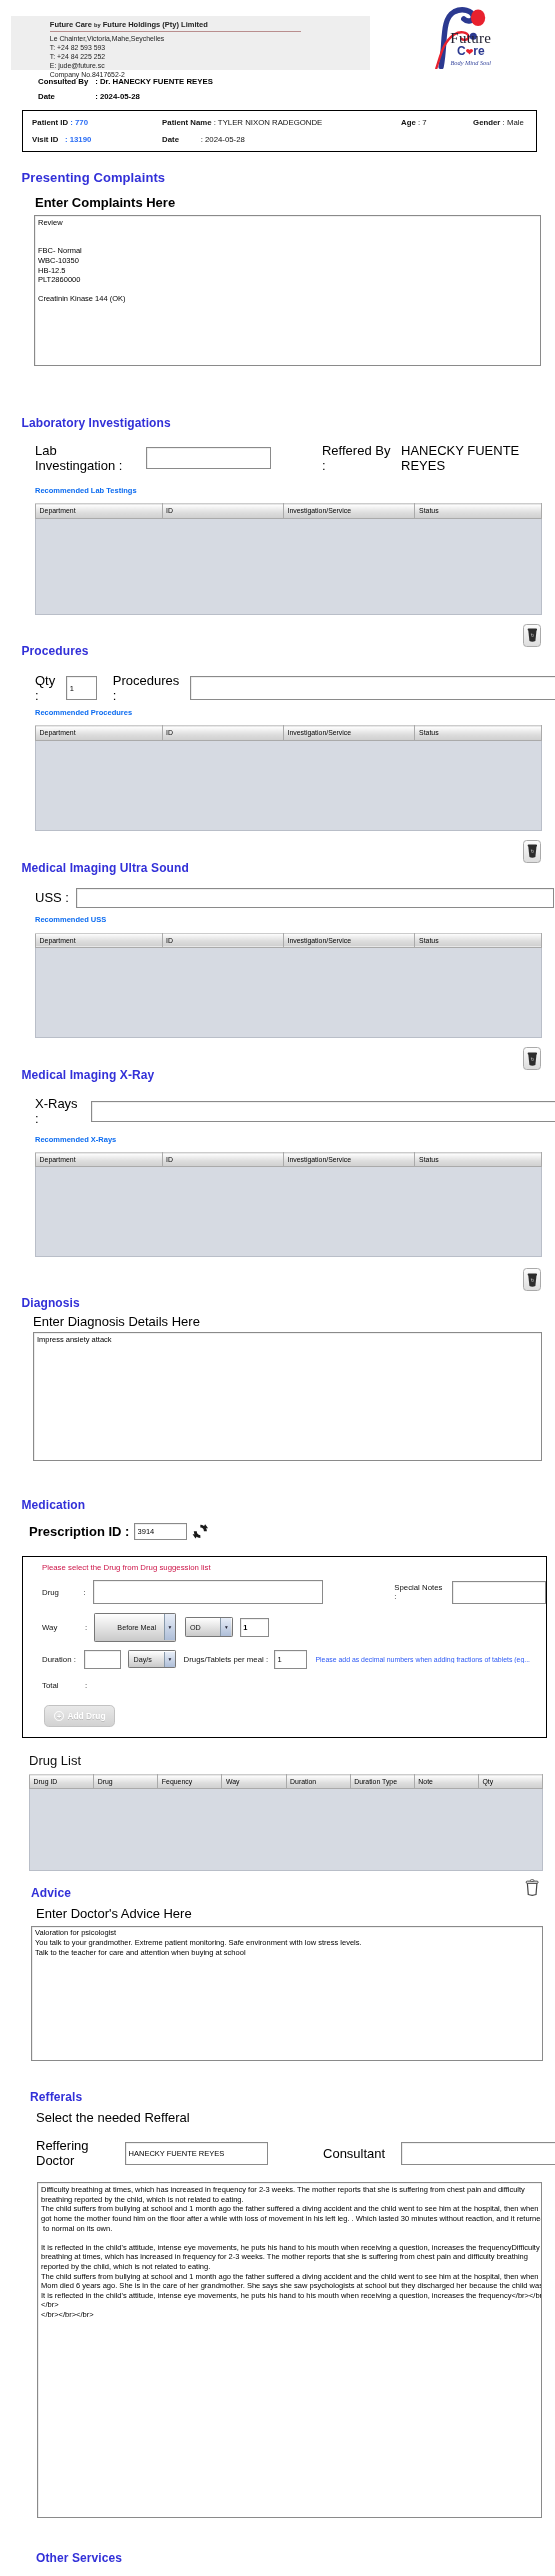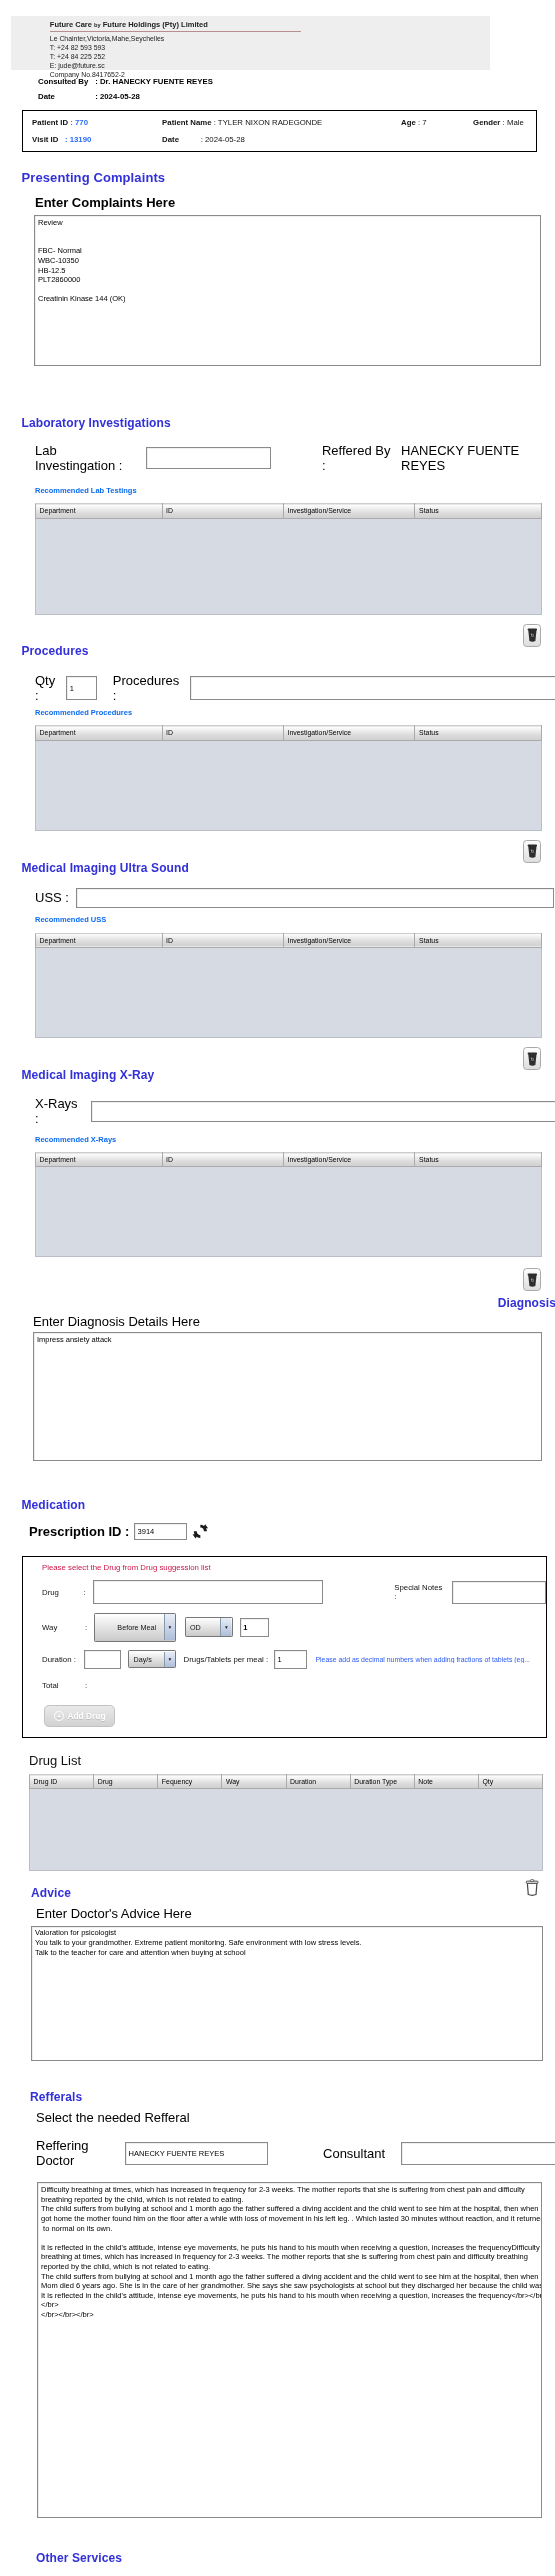--- a/index.html
+++ b/index.html
@@ -79,20 +79,33 @@
 
 <div class="header">
   <div class="clinic-block">
     <div class="clinic-title"><span>Future Care</span> <span class="by">by</span> <span>Future Holdings (Pty) Limited</span></div>
     <div>Le Chainter,Victoria,Mahe,Seychelles</div>
     <div>T: +24  82 593 593</div>
     <div>T: +24  84 225 252</div>
     <div>E: jude@future.sc</div>
     <div>Company No.8417652-2</div>
   </div>
+  <div class="logo-box">
+    <svg class="logo-mark" width="66" height="62" viewBox="0 0 110 104">
+      <path d="M30 100 C 38 60, 30 20, 52 8 C 66 1, 82 6, 84 16 C 85 24, 74 26, 68 20" fill="none" stroke="#2b3990" stroke-width="9" stroke-linecap="round"></path>
+      <ellipse cx="92" cy="18" rx="12" ry="14" fill="#e8212e"></ellipse>
+      <path d="M22 103 C 30 78, 34 58, 52 46 C 62 40, 74 42, 76 49 C 77 55, 68 57, 64 53" fill="none" stroke="#e8212e" stroke-width="4" stroke-linecap="round"></path>
+      <circle cx="84" cy="49" r="6" fill="#2b3990"></circle>
+    </svg>
+    <div class="logo-text">
+      <div class="logo-future">Future</div>
+      <div class="logo-care"><span>C</span><span class="heart">❤</span><span>re</span></div>
+      <div class="logo-tag">Body Mind Soul</div>
+    </div>
+  </div>
 </div>
 
 
 <div class="consult-line">
   <span class="lbl">Consulted By</span>
   <span>:  Dr.  HANECKY FUENTE REYES</span>
 </div>
 <div class="consult-line" style="margin-top:6px;">
   <span class="lbl">Date</span>
   <span>:  2024-05-28</span>
@@ -251,21 +264,21 @@
   <div class="trash-btn">
     <svg width="10.8" height="14.3" viewBox="0 0 18 24">
         <path d="M2 3 L16 3 L14 22 Q9 24 4 22 Z" fill="#2d2d2d"></path>
         <rect x="1" y="1" width="16" height="3" rx="1.5" fill="#2d2d2d"></rect>
         <text x="9" y="15" font-size="8" fill="#cfcfcf" text-anchor="middle">↻</text>
       </svg>
   </div>
 </div>
 
 
-<div class="sec-title small" style="margin-top:4.8px;text-align:right;">Diagnosis</div>
+<div class="sec-title small" style="margin-top:4.8px;">Diagnosis</div>
 <div class="field-label" style="margin:3.6px 0 0 33px;">Enter Diagnosis Details Here</div>
 <textarea class="tb" style="margin: 3.6px 0px 0px 33px; width: 509px; height: 129px;">Impress ansiety attack</textarea>
 
 
 <div class="sec-title small" style="margin-top:35px;">Medication</div>
 <div class="presc-row">
   <span class="field-label bold">Prescription ID :</span>
   <input class="tb" style="width: 53px; height: 16.7px;" value="3914">
   <svg width="16.7" height="16.7" viewBox="0 0 28 28">
     <path d="M14 3 A 11 11 0 0 1 25 14 L20 14 A 6.5 6.5 0 0 0 14 7.5 Z" fill="#1a1a1a"></path>

